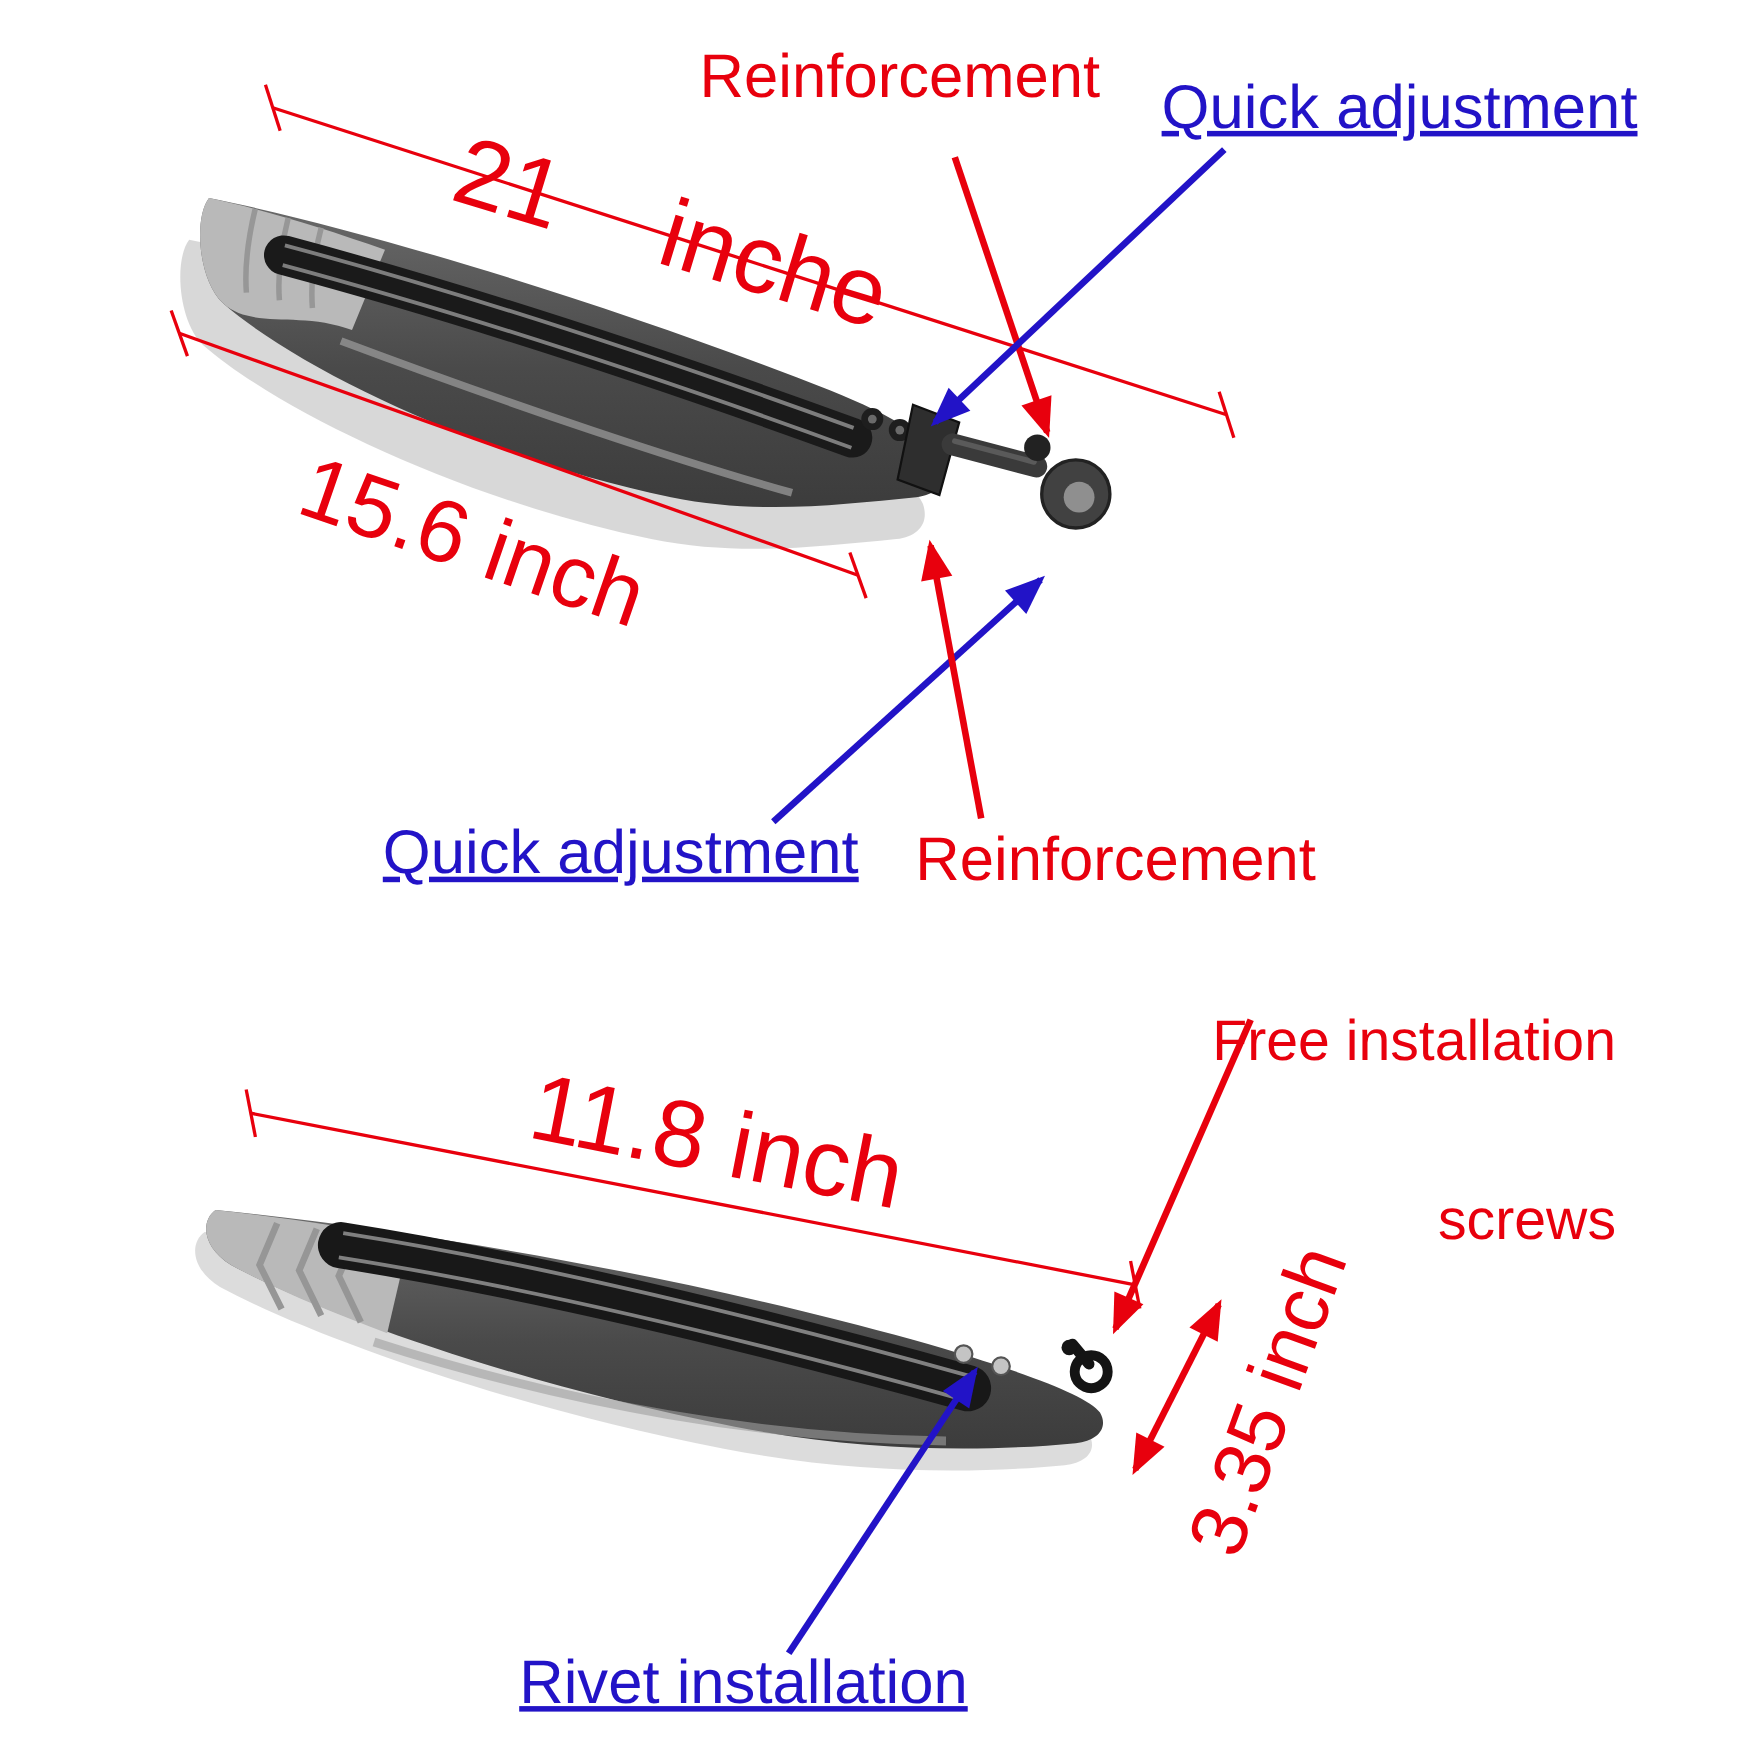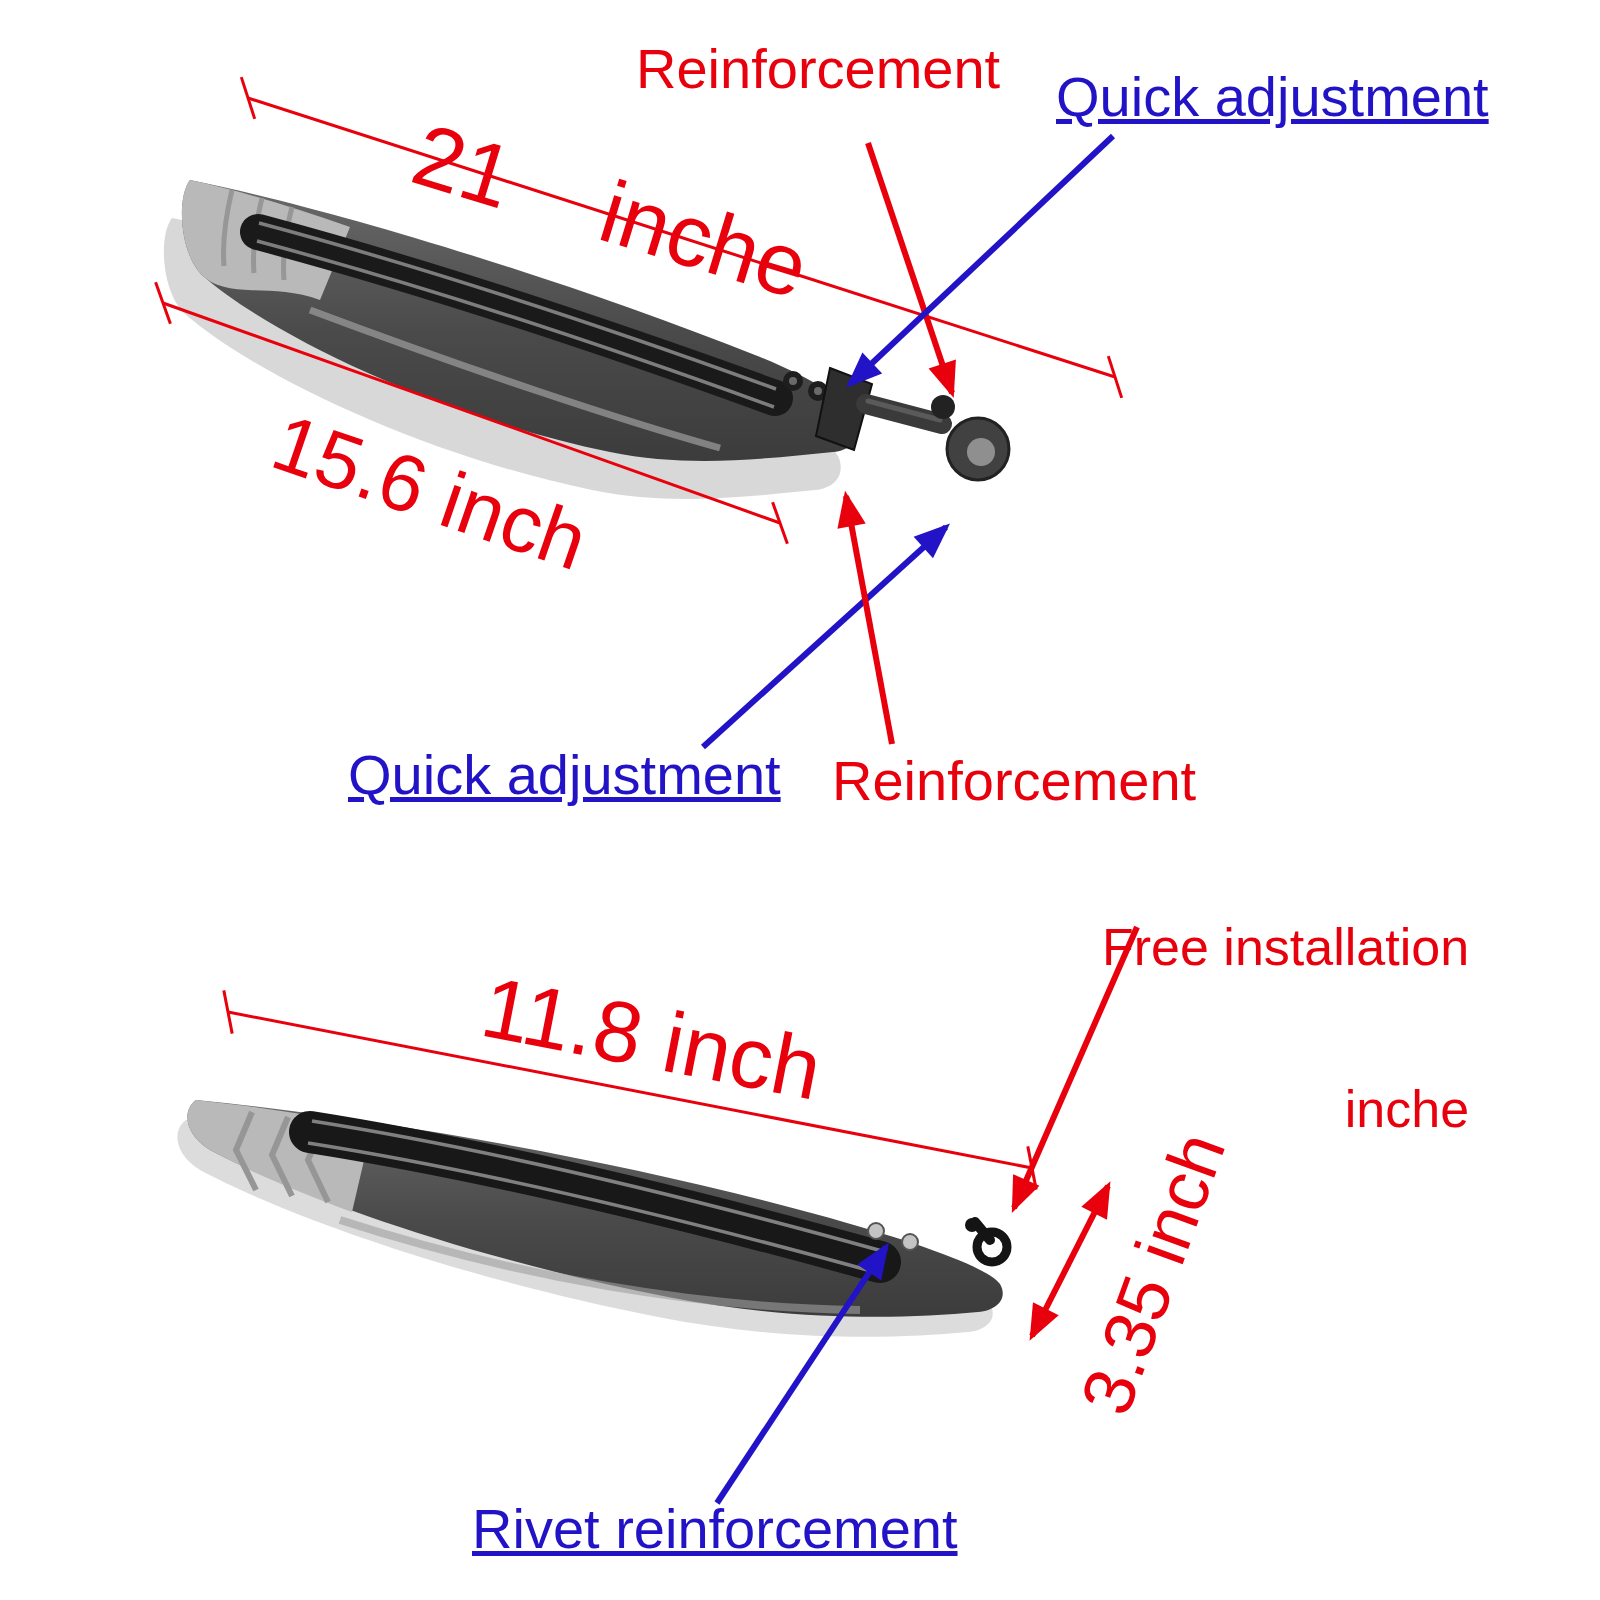--- a/index.html
+++ b/index.html
@@ -152,22 +152,22 @@
   <div class="label red callout" style="left:636px;top:40px;">Reinforcement</div>
 
   <div class="label blue callout" style="left:1056px;top:68px;">Quick adjustment</div>
 
   <div class="label blue callout" style="left:348px;top:746px;">Quick adjustment</div>
 
   <div class="label red callout" style="left:832px;top:752px;">Reinforcement</div>
 
   <div class="label red smallcallout" style="left:1102px;top:812px;">
     <div>Free installation</div>
-    <div>inche</div>
+    <div>screws</div>
   </div>
 
   <div class="label red" style="left:492px;top:962px;font-size:86px;transform:rotate(11deg);">11.8 inch</div>
 
   <div class="label red" style="left:1068px;top:1398px;font-size:72px;transform:rotate(-70deg);">3.35 inch</div>
 
-  <div class="label blue callout" style="left:472px;top:1500px;">Rivet reinforcement</div>
+  <div class="label blue callout" style="left:472px;top:1500px;">Rivet installation</div>
 
 </div>
 
 </body></html>

